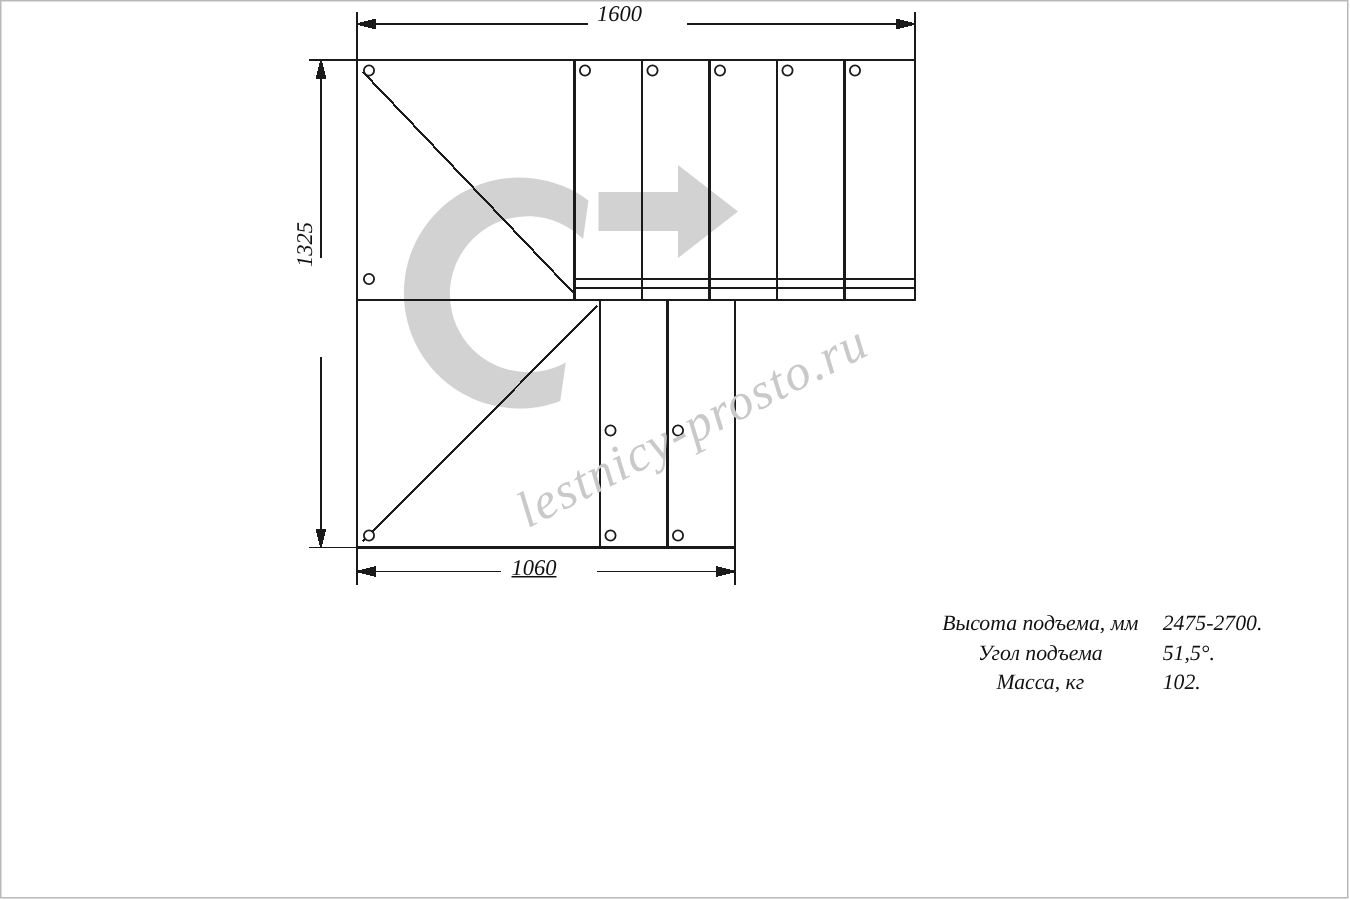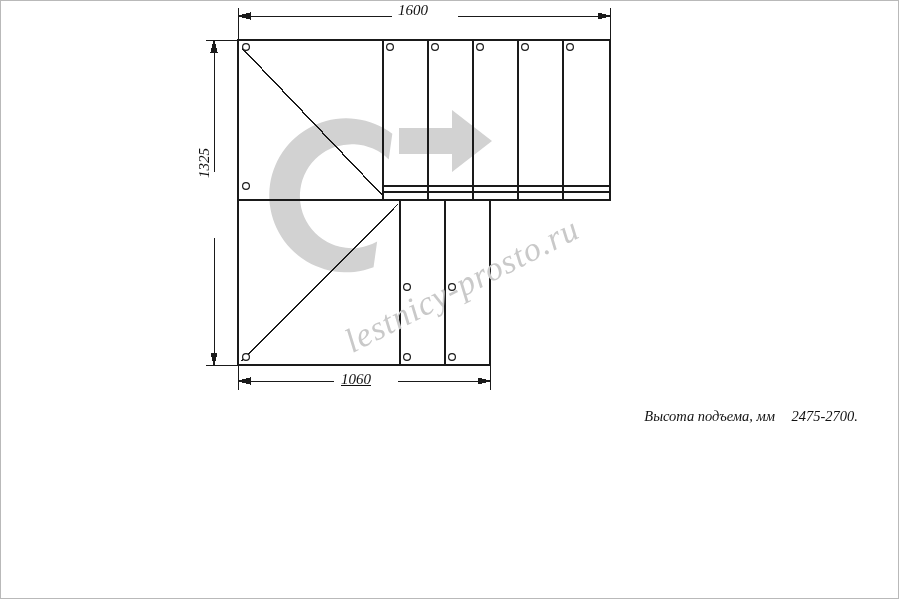--- a/index.html
+++ b/index.html
@@ -71,24 +71,23 @@
   #spec-table table {
     border-collapse: collapse;
     width: 100%;
   }
   #spec-table td {
     padding: 0 0 2px 0;
     line-height: 17.5px;
     white-space: nowrap;
   }
   #spec-table td.k {
-    text-align: right;
+    text-align: center;
   }
   #spec-table td.v {
-    text-align: right;
   }
   .wm {
     position: absolute;
     pointer-events: none;
   }
   #wm-text {
     left: 252px;
     top: 170px;
     width: 420px;
     height: 230px;
@@ -192,17 +191,25 @@
 
   <div class="wm" id="wm-text">lestnicy-prosto.ru</div>
 
   <div id="spec-table">
     <table>
       <tbody>
         <tr>
           <td class="k">Высота подъема, мм</td>
           <td class="v">2475-2700.</td>
         </tr>
+        <tr>
+          <td class="k">Угол подъема</td>
+          <td class="v">51,5°.</td>
+        </tr>
+        <tr>
+          <td class="k">Масса, кг</td>
+          <td class="v">102.</td>
+        </tr>
       </tbody>
     </table>
   </div>
 
 </div>
 
 </body></html>

